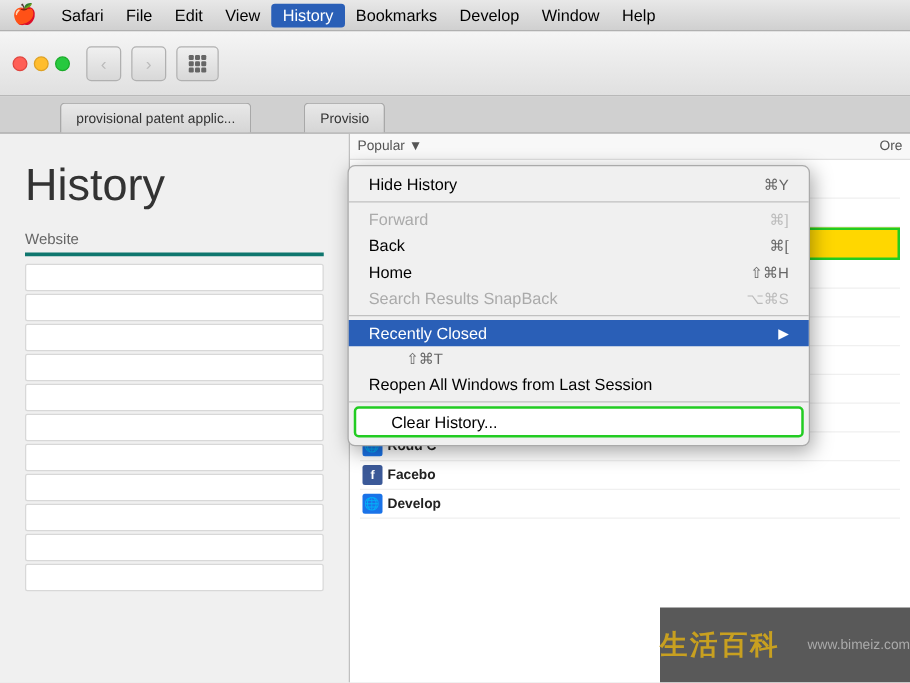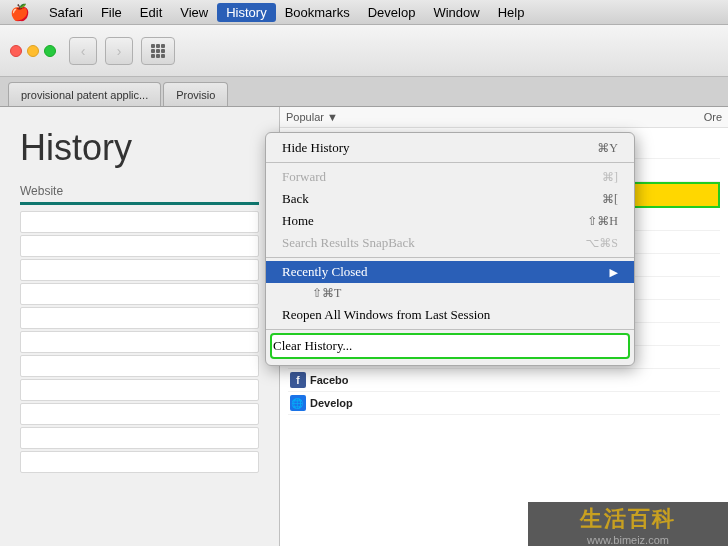--- a/index.html
+++ b/index.html
@@ -121,20 +121,21 @@
       border-radius: 4px 4px 0 0;
       padding: 0 12px;
       font-size: 11px;
       display: flex;
       align-items: center;
       color: #333;
       white-space: nowrap;
       overflow: hidden;
       max-width: 200px;
       cursor: pointer;
+      margin-left: 40px;
     }
 
     
     .content-area {
       display: flex;
       height: calc(546px - 25px - 52px - 30px);
       position: relative;
     }
 
     
@@ -222,46 +223,45 @@
       color: #555;
       text-align: center;
     }
 
     
     .watermark {
       position: absolute;
       bottom: 0;
       right: 0;
       width: 200px;
-      height: 44px;
+      height: 60px;
       background: rgba(0,0,0,0.65);
       display: flex;
-      flex-direction: column;
-      align-items: center;
-      justify-content: flex-end;
+      flex-direction: row;
+      align-items: center;
+      justify-content: space-between;
       z-index: 200;
     }
     .watermark-text1 {
       color: #c8a020;
       font-size: 22px;
       font-weight: bold;
       letter-spacing: 2px;
     }
     .watermark-text2 {
       color: #aaa;
       font-size: 11px;
     }
 
     
     .dropdown-overlay {
       position: absolute;
       top: 25px;
-      left: 265px;
+      left: 278px;
       z-index: 500;
-      font-family: Liberation Serif, serif;
     }
     .dropdown-menu {
       background: #f0f0f0;
       border: 1px solid #aaa;
       border-radius: 6px;
       box-shadow: 2px 4px 16px rgba(0,0,0,0.35);
       width: 370px;
       padding: 4px 0;
       font-size: 13px;
       color: #000;
@@ -281,21 +281,21 @@
     .menu-item.highlighted {
       background: #2a5fb7;
       color: #fff;
     }
     .menu-item.clear-highlighted {
       background: #fff;
       color: #000;
       border: 2px solid #22cc22;
       margin: 2px 4px;
       border-radius: 4px;
-      padding: 3px 1px;
+      padding: 3px 28px;
     }
     .menu-shortcut {
       color: #666;
       font-size: 12px;
       margin-left: 30px;
     }
     .menu-item.disabled .menu-shortcut {
       color: #bbb;
     }
     .menu-separator {

